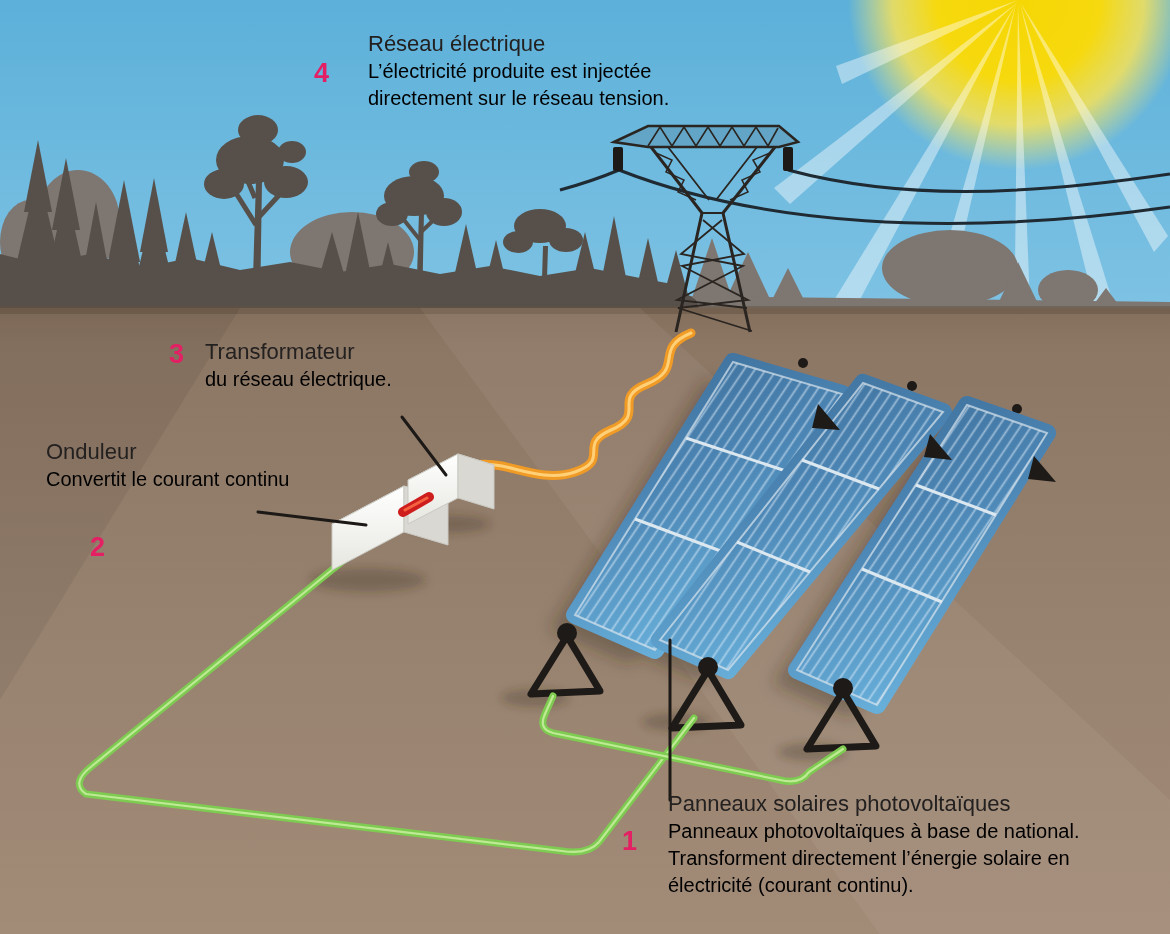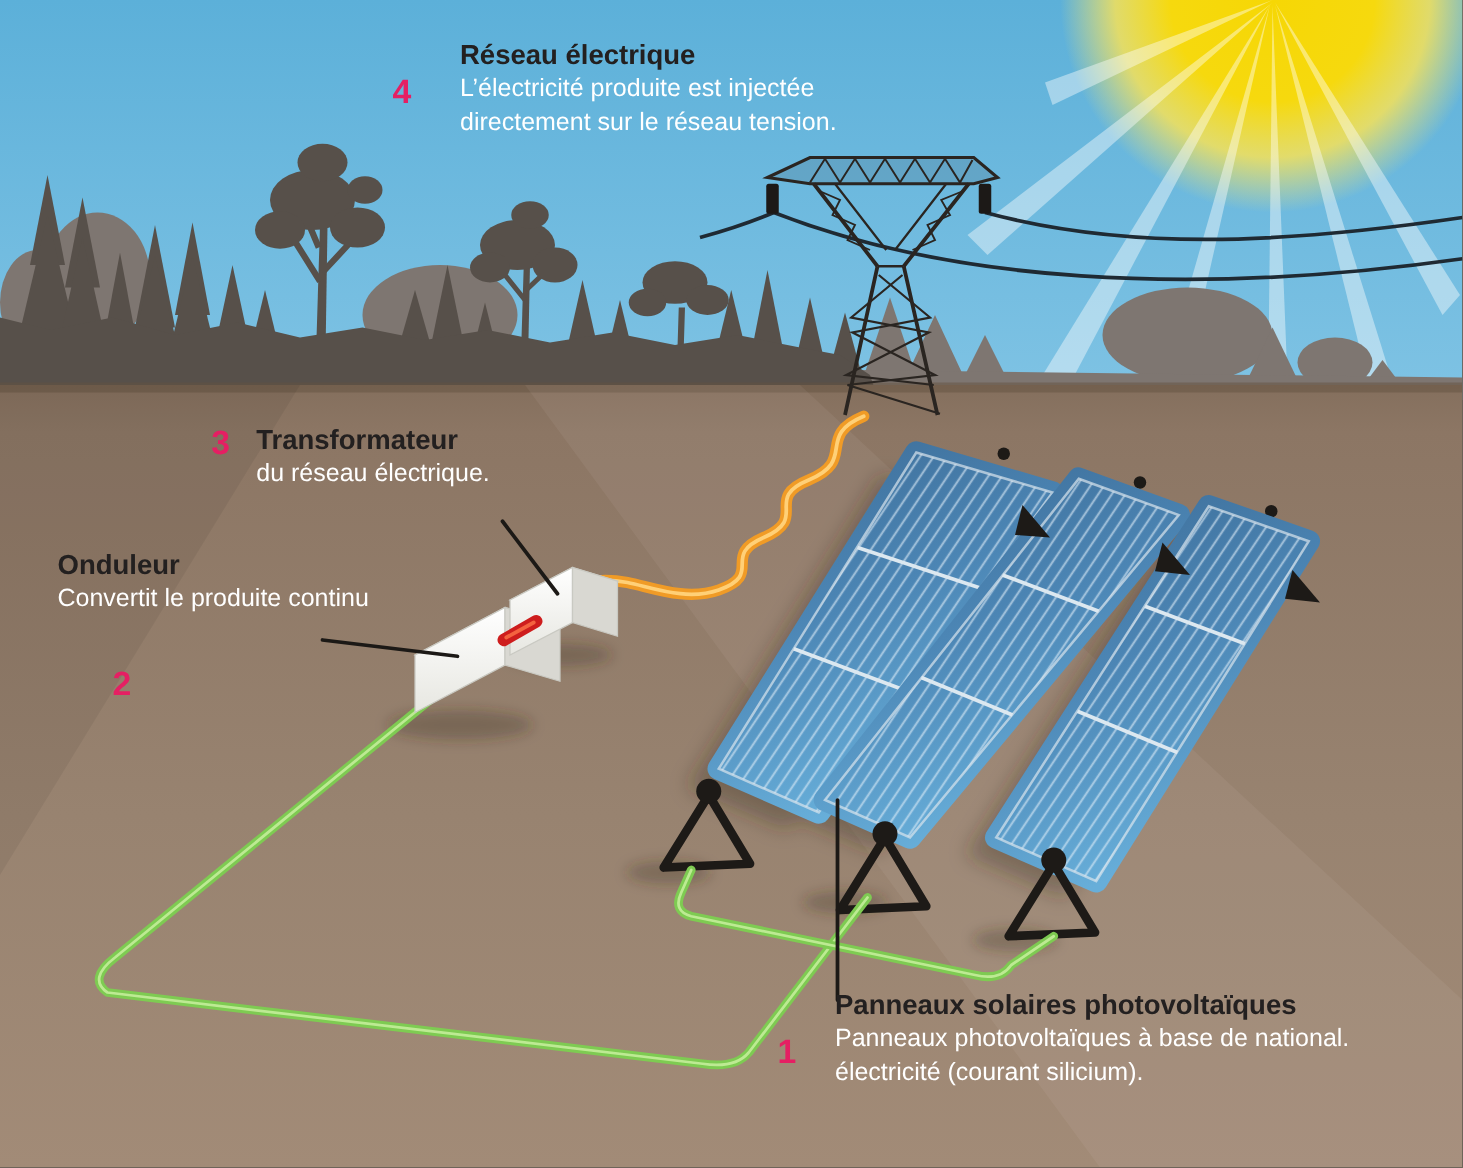--- a/index.html
+++ b/index.html
@@ -1,22 +1,22 @@
 <!DOCTYPE html>
 <html><head>
 <meta charset="utf-8">
 <style>
   html,body{margin:0;padding:0;background:#444;}
   #stage{position:relative;width:1170px;height:934px;overflow:hidden;
          font-family:"Liberation Sans",sans-serif;background:#95806d;}
   #scene{position:absolute;left:0;top:0;}
   .step{position:absolute;z-index:5;}
   .step .num{position:absolute;font-weight:bold;font-size:27px;color:#e51f63;}
-  .ttl{font-weight:bold;font-size:22px;line-height:28px;color:#232020;}
-  .ln{font-size:20px;line-height:27px;color:#ffffff;}
+  .ttl{font-weight:normal;font-size:22px;line-height:28px;color:#232020;}
+  .ln{font-size:20px;line-height:27px;color:#000000;}
   #step-4{left:368px;top:30px;width:350px;}
   #step-4 .num{left:-54px;top:28px;}
   #step-3{left:205px;top:338px;width:260px;}
   #step-3 .num{left:-36px;top:1px;}
   #step-2{left:46px;top:438px;width:280px;}
   #step-2 .num{left:44px;top:94px;}
   #step-1{left:668px;top:790px;width:480px;}
   #step-1 .num{left:-46px;top:36px;}
 </style>
 </head>
@@ -262,23 +262,24 @@
 
 <div class="step" id="step-3">
   <span class="num">3</span>
   <div class="ttl">Transformateur</div>
   <div class="ln">du réseau électrique.</div>
 </div>
 
 <div class="step" id="step-2">
   <span class="num">2</span>
   <div class="ttl">Onduleur</div>
-  <div class="ln">Convertit le produite continu</div>
+  <div class="ln">Convertit le courant continu</div>
 </div>
 
 <div class="step" id="step-1">
   <span class="num">1</span>
   <div class="ttl">Panneaux solaires photovoltaïques</div>
   <div class="ln">Panneaux photovoltaïques à base de national.</div>
-  <div class="ln">électricité (courant silicium).</div>
+  <div class="ln">Transforment directement l’énergie solaire en</div>
+  <div class="ln">électricité (courant continu).</div>
 </div>
 
 </div>
 
 </body></html>

